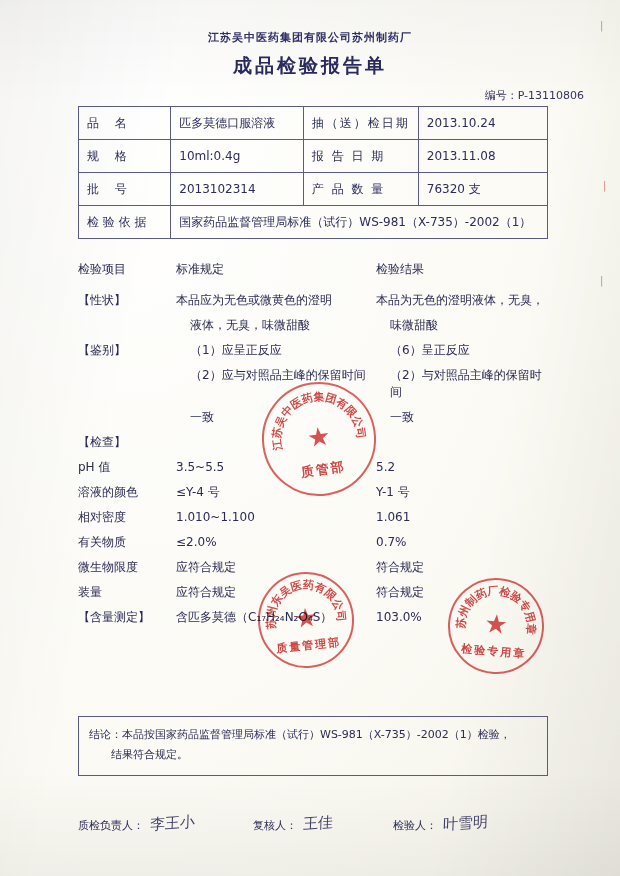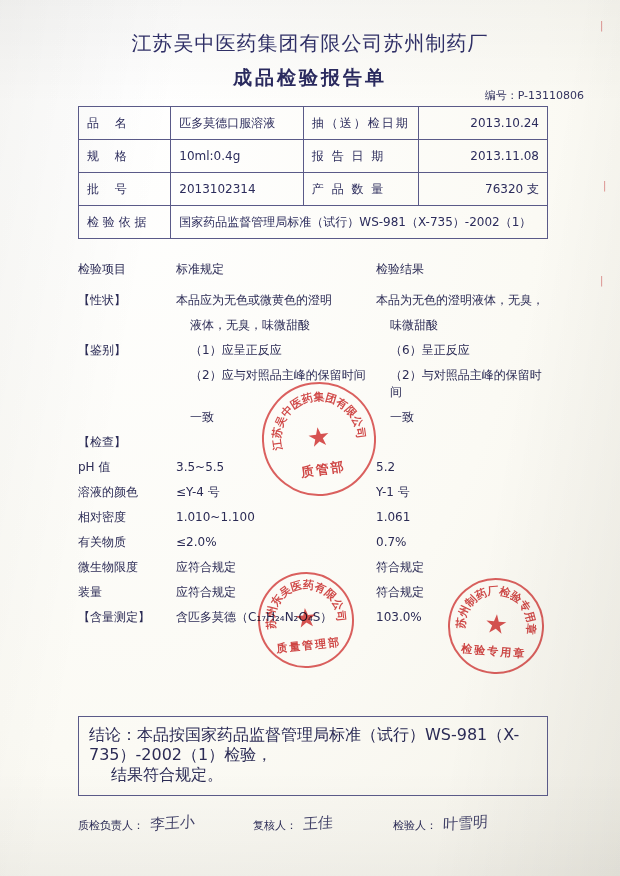--- a/index.html
+++ b/index.html
@@ -34,24 +34,24 @@
   }
 
   .header {
     position: absolute;
     top: 30px;
     left: 0;
     right: 0;
     text-align: center;
   }
   .company {
-    font-size: 20px;
+    font-size: 11px;
     letter-spacing: 1px;
     color: #2f2f66;
-    font-weight: normal;
+    font-weight: bold;
     font-family: "DejaVu Serif", "Liberation Serif", serif;
   }
   .doc-title {
     margin-top: 8px;
     font-size: 19px;
     letter-spacing: 3px;
     color: #2a2a5e;
     font-weight: bold;
     font-family: "DejaVu Serif", "Liberation Serif", serif;
   }
@@ -79,21 +79,21 @@
     color: #2c2c5c;
     vertical-align: middle;
   }
   .lbl {
     width: 88px;
     letter-spacing: 6px;
     white-space: nowrap;
   }
   .lbl-tight { letter-spacing: 2px; }
   .val { width: 147px; }
-  .val-c { text-align: right; }
+  .val-c { text-align: left; }
   .basis-row td { letter-spacing: 0px; margin-left: 48px; }
 
   
   .results {
     position: absolute;
     top: 258px;
     left: 78px;
     width: 470px;
     font-size: 12px;
   }
@@ -124,21 +124,21 @@
 
   .conclusion {
     position: absolute;
     left: 78px;
     top: 716px;
     width: 470px;
     border-top: 1px solid #5a5a88;
     border-bottom: 1px solid #5a5a88;
     border-left: 1px solid #5a5a88;
     border-right: 1px solid #5a5a88;
-    font-size: 16px;
+    font-size: 11px;
     padding: 8px 10px 10px 10px;
     box-sizing: border-box;
     line-height: 20px;
   }
   .concl-2 { padding-left: 22px; }
 
   .signatures {
     position: absolute;
     left: 78px;
     top: 786px;

